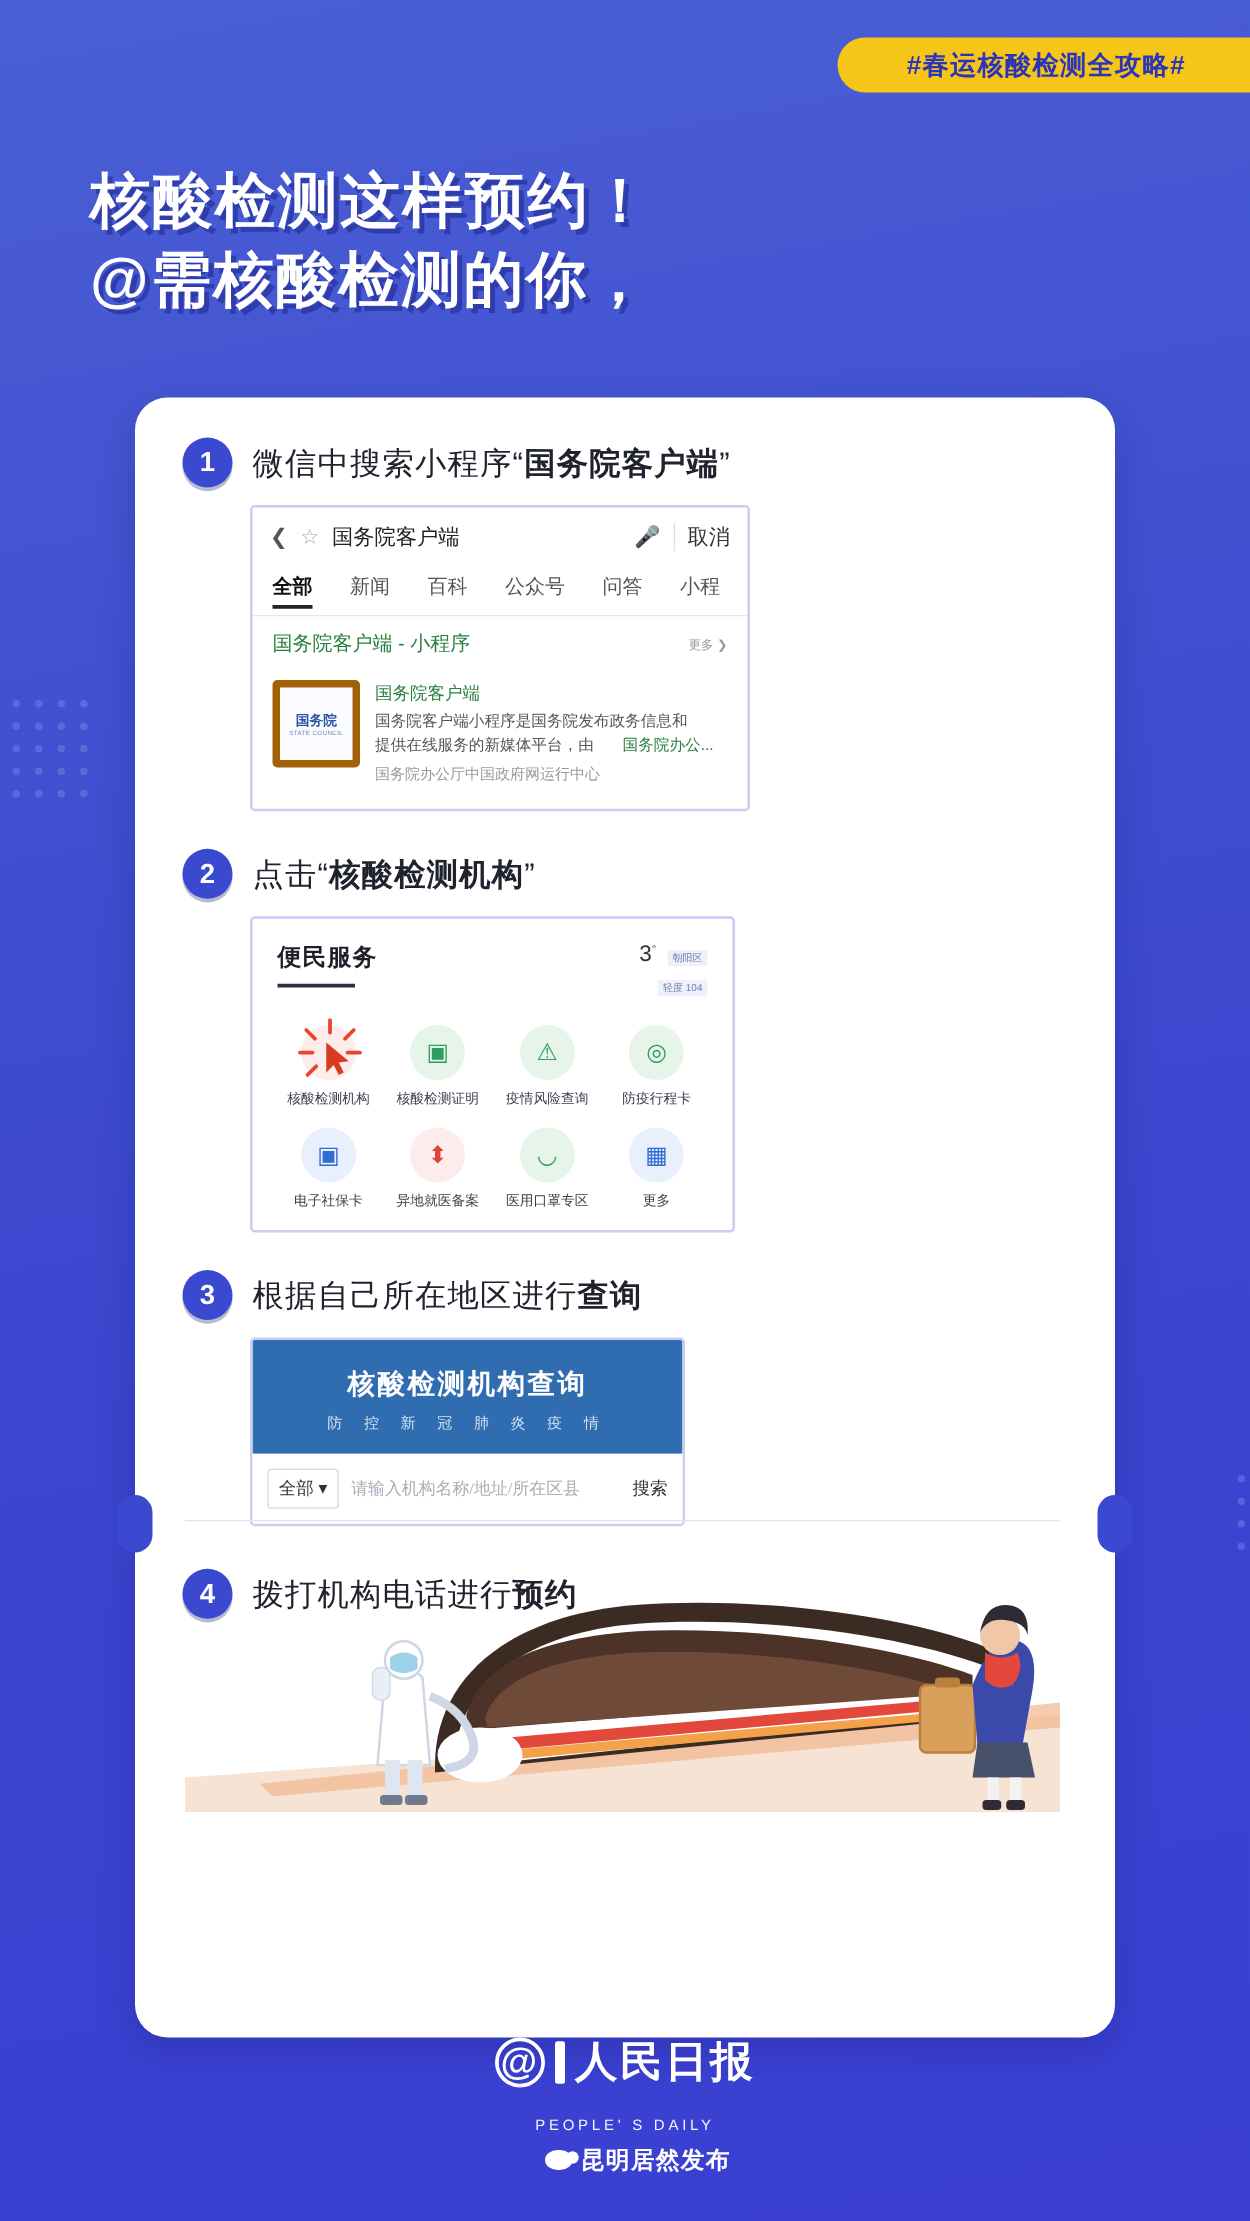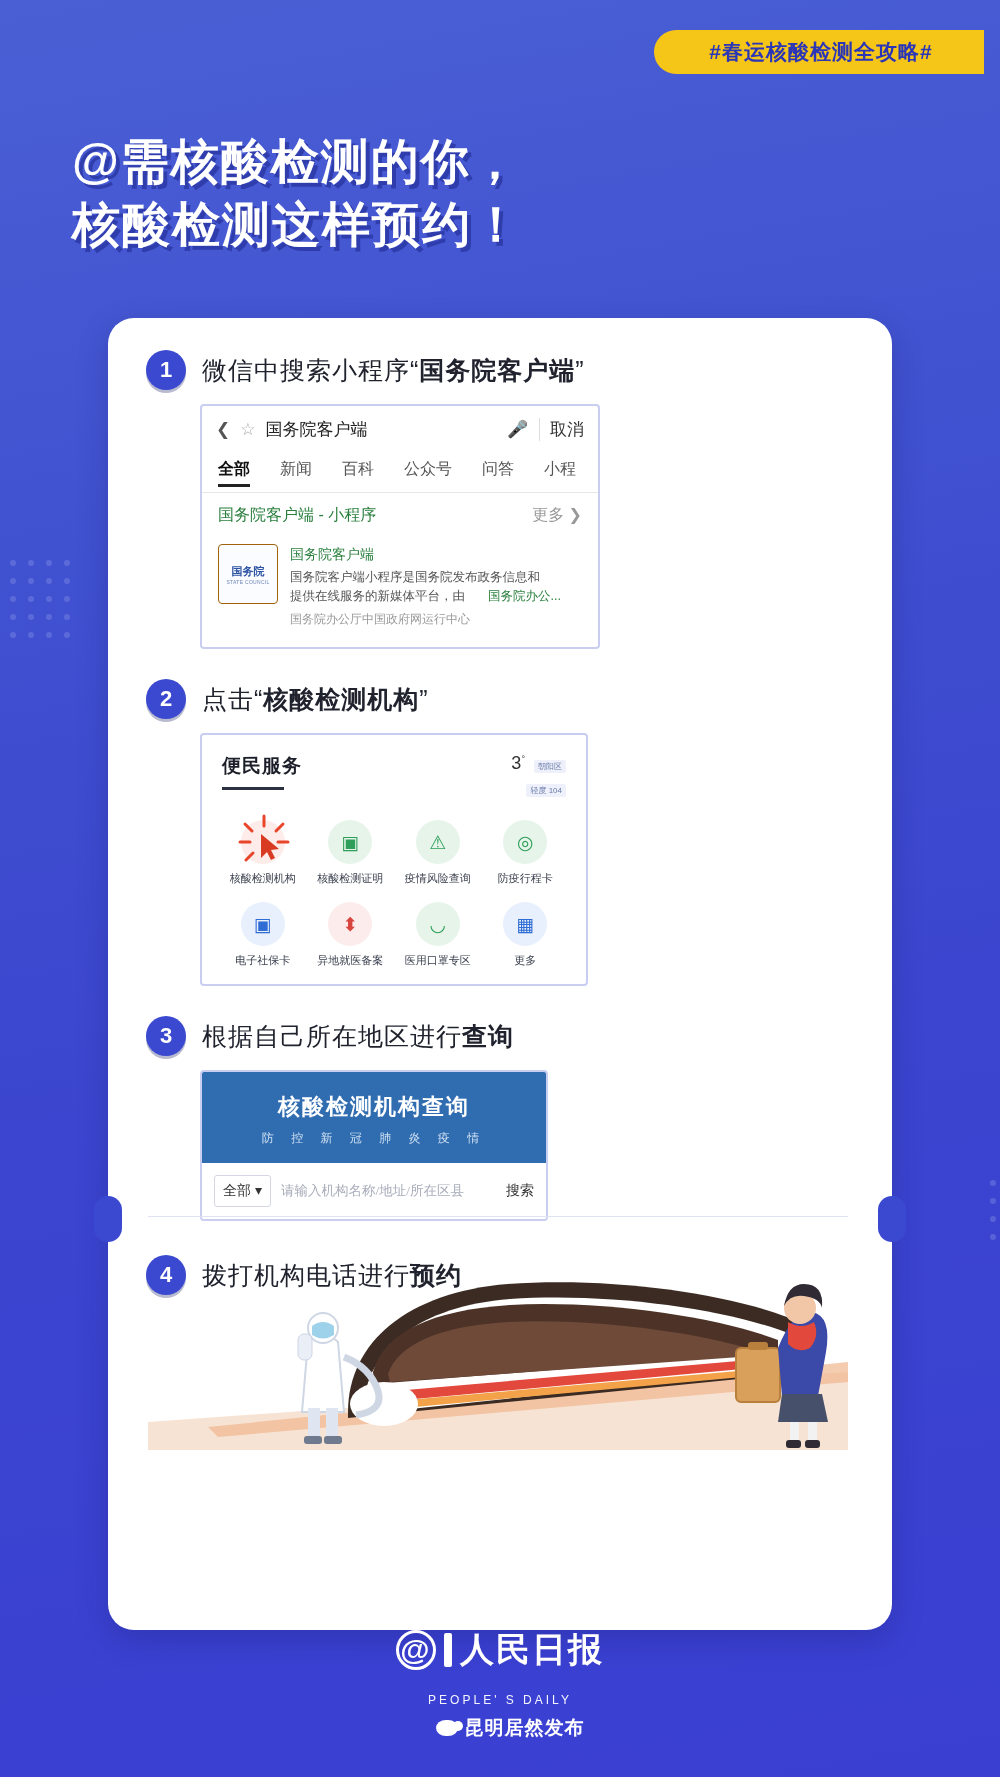--- a/index.html
+++ b/index.html
@@ -6,21 +6,21 @@
   body{
     width:1000px;height:1777px;position:relative;overflow:hidden;
     font-family:"Liberation Sans","DejaVu Sans",sans-serif;
     background:linear-gradient(170deg,#4a5fd4 0%,#3f4fd0 35%,#3b45cf 60%,#3a3fd2 100%);
   }
   
   .dots{position:absolute;opacity:.35;}
   .dots span{display:block;width:6px;height:6px;border-radius:50%;background:#8f9ae8;position:absolute;}
   
   .tag{
-    position:absolute;right:16px;top:30px;height:44px;min-width:330px;
+    position:absolute;right:0;top:30px;height:44px;min-width:330px;
     background:#f5c518;border-radius:22px 0 0 22px;
     display:flex;align-items:center;justify-content:center;
     color:#2b35b8;font-weight:bold;font-size:21px;letter-spacing:1px;
     padding:0 22px 0 26px;box-sizing:border-box;
   }
   
   .headline{position:absolute;left:72px;top:130px;color:#fff;font-weight:bold;
     font-size:48px;line-height:1.32;letter-spacing:2px;
     text-shadow:4px 4px 0 rgba(30,38,140,.55);}
   
@@ -45,23 +45,23 @@
   .m1 .srow{display:flex;align-items:center;gap:10px;padding:12px 14px;font-size:17px;color:#2a2d38;}
   .m1 .srow .back{color:#555;font-size:17px;}
   .m1 .srow .q{flex:1;color:#222;}
   .m1 .srow .mic{color:#555;}
   .m1 .srow .cancel{color:#333;padding-left:10px;border-left:1px solid #ddd;}
   .m1 .tabs{display:flex;gap:30px;padding:6px 16px 0;font-size:16px;color:#555;}
   .m1 .tabs .on{color:#111;font-weight:bold;position:relative;}
   .m1 .tabs .on:after{content:"";position:absolute;left:0;right:0;bottom:-7px;height:3px;background:#222;}
   .m1 .hr{height:1px;background:#e7e7e7;margin:12px 0 0;}
   .m1 .res{display:flex;justify-content:space-between;align-items:center;padding:12px 16px;font-size:16px;color:#2a7f3e;}
-  .m1 .res .more{color:#999;font-size:16px;}
+  .m1 .res .more{color:#999;font-size:10px;}
   .m1 .card2{display:flex;gap:12px;padding:6px 16px 18px;}
-  .m1 .logo{width:58px;height:58px;border:1px solid #a16207;border-radius:4px;display:flex;
+  .m1 .logo{width:58px;height:58px;border:6px solid #a16207;border-radius:4px;display:flex;
     flex-direction:column;align-items:center;justify-content:center;color:#2f55a4;font-size:11px;font-weight:bold;flex:none;background:#fbfcff;}
   .m1 .logo small{font-size:5px;font-weight:normal;color:#6d86b8;letter-spacing:.3px;}
   .m1 .txt{font-size:12.5px;line-height:1.55;color:#555;}
   .m1 .txt .t{color:#2a7f3e;font-size:14px;margin-bottom:2px;}
   .m1 .txt .g{color:#2a7f3e;padding-left:23px;}
   .m1 .txt .sub{color:#999;margin-top:4px;font-size:12px;}
 
   
   .m2{width:344px;padding:18px 20px 16px;}
   .m2 .top{display:flex;justify-content:space-between;align-items:flex-start;gap:20px;}
@@ -132,22 +132,22 @@
   <span style="left:0;top:18px"></span>
   <span style="left:0;top:36px"></span>
   <span style="left:0;top:54px"></span>
 </div>
 
 <div class="tag">
   <span>#春运核酸检测全攻略#</span>
 </div>
 
 <div class="headline">
+  <div>核酸检测这样预约！</div>
   <div>@需核酸检测的你，</div>
-  <div>核酸检测这样预约！</div>
 </div>
 
 <div class="card"></div>
 <div class="tab left"></div>
 <div class="tab right"></div>
 
 <div class="steps">
 
   <div class="step-head">
     <div class="num">1</div>

